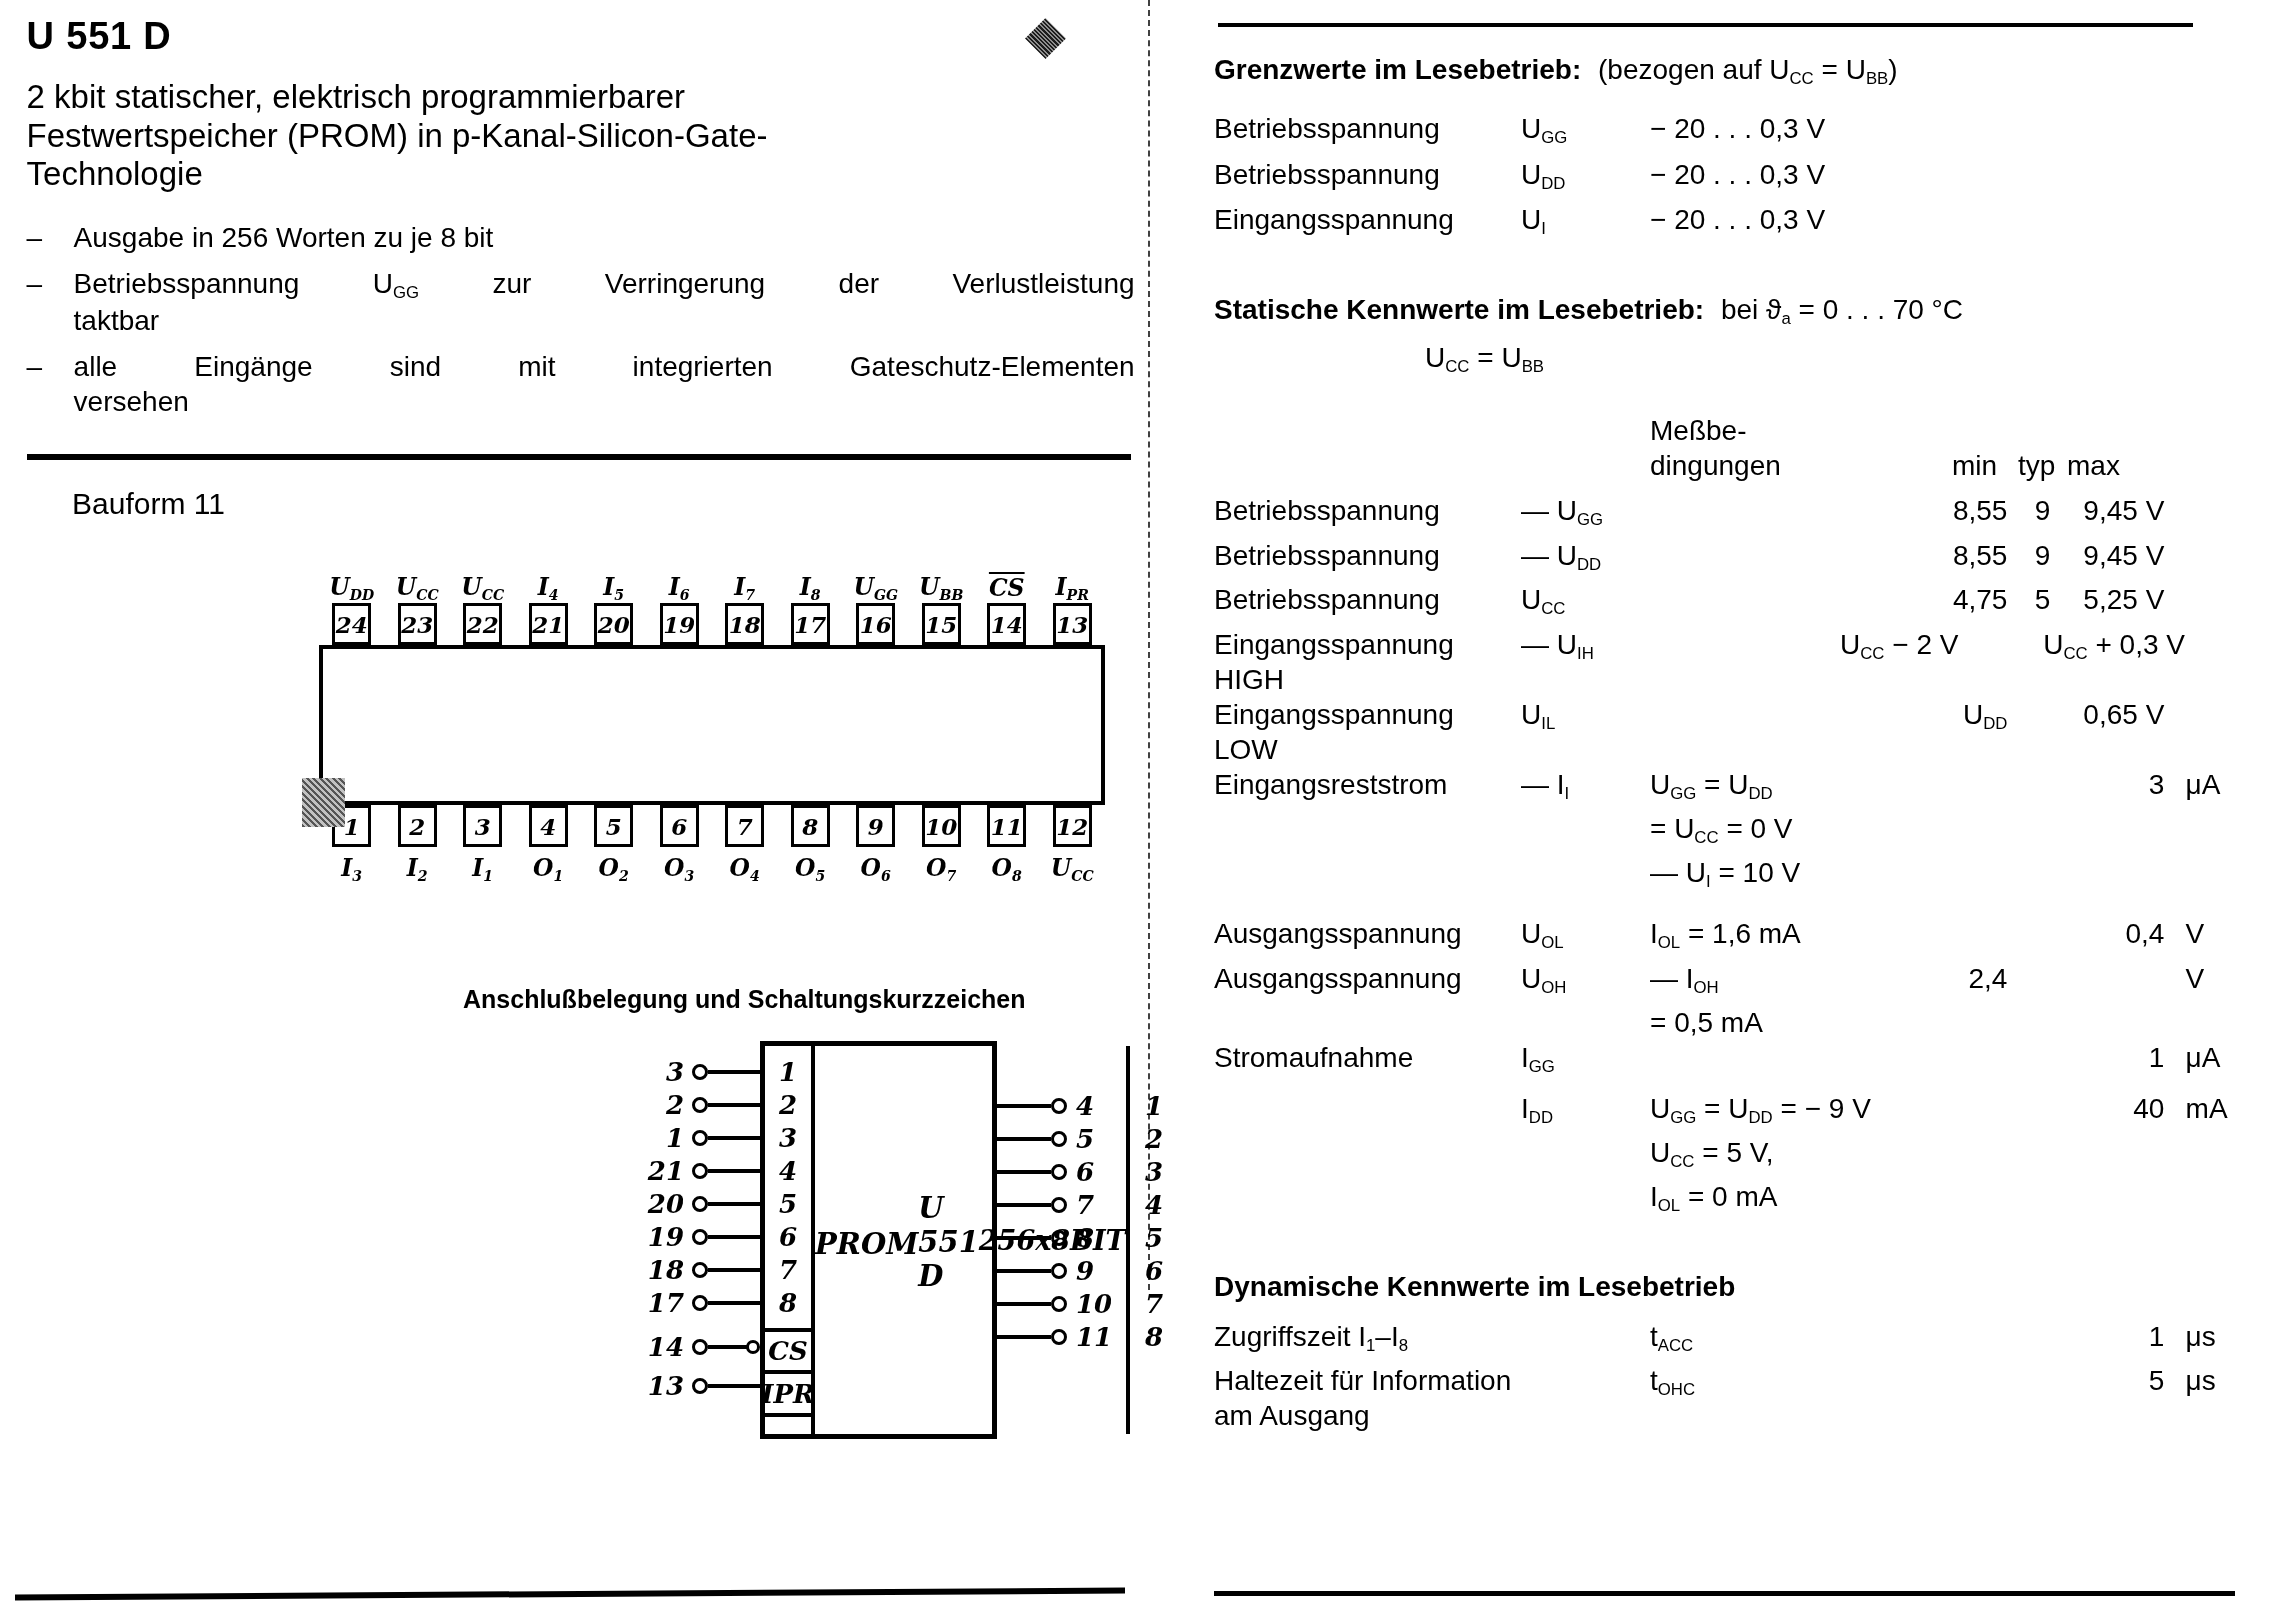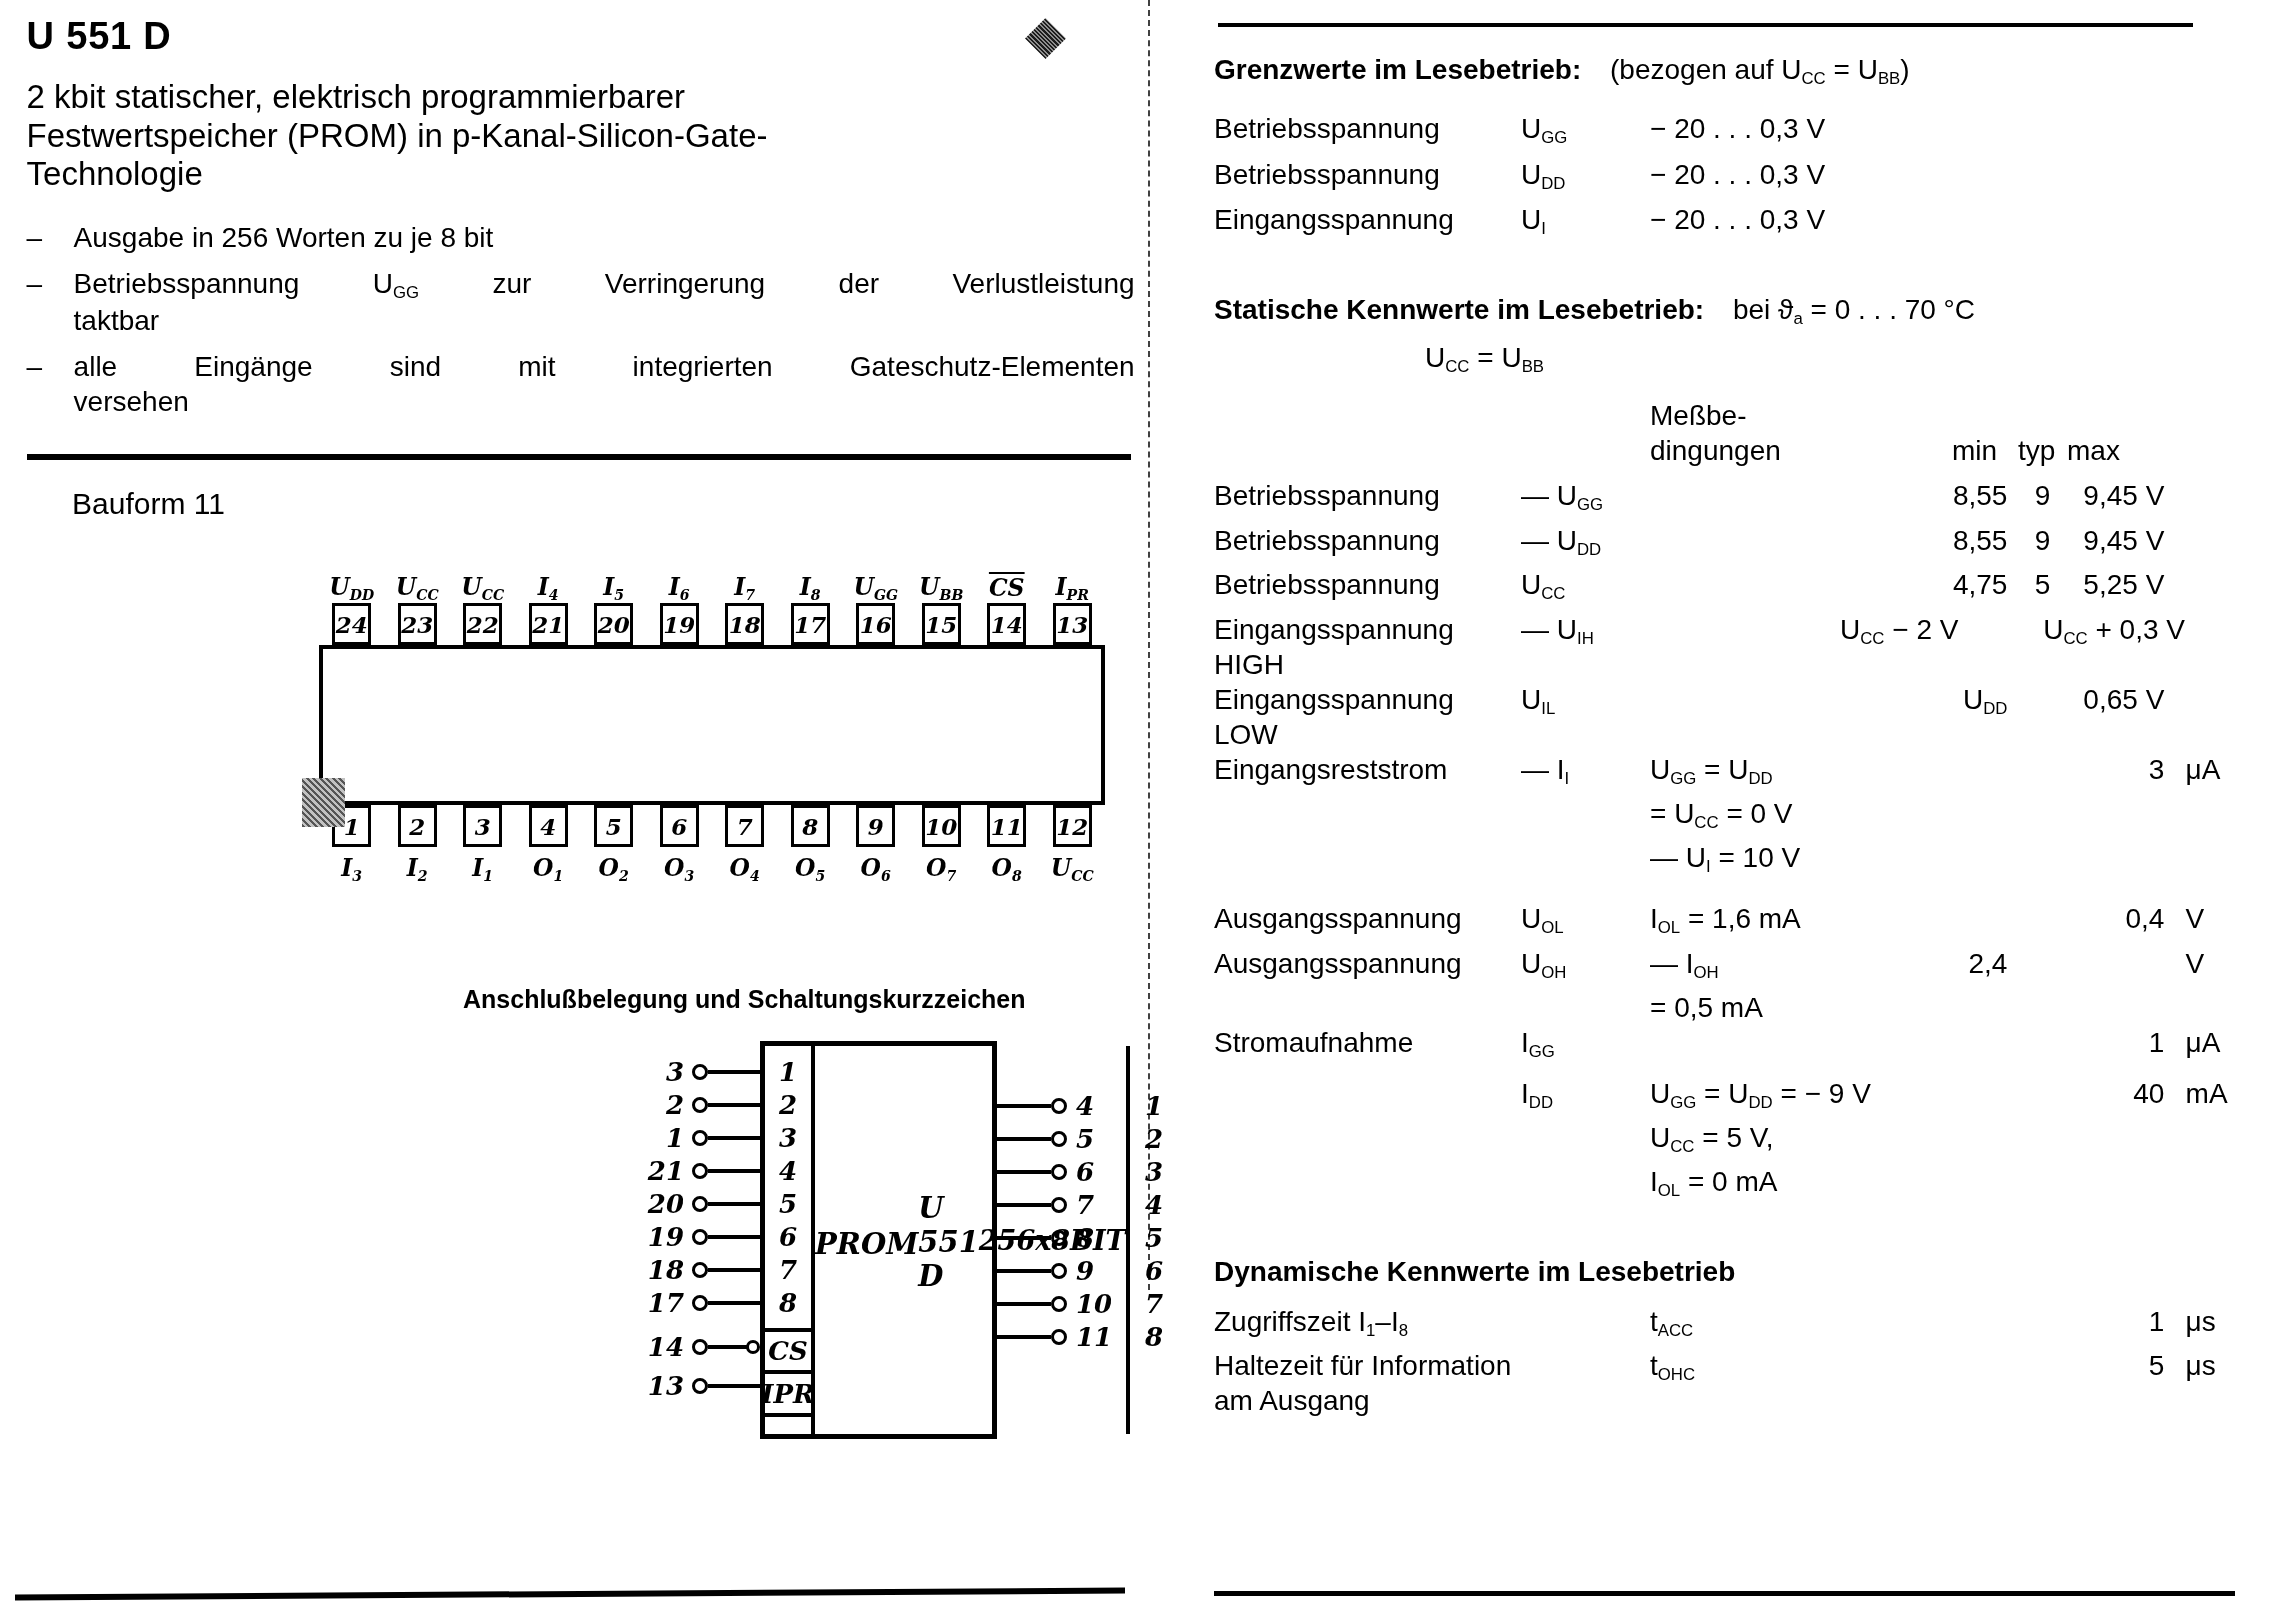--- a/index.html
+++ b/index.html
@@ -67,26 +67,26 @@
   .lline{flex:1;height:3.8px;background:#000}
   .bub{width:8.3px;height:8.3px;border:3px solid #000;border-radius:50%;flex:none;margin-left:-0.8px}
   .leads-r{position:absolute;left:351px;top:5.3px;width:144px;padding-top:43px}
   .leads-r .row{height:33px;display:flex;align-items:center}
   .leads-r .lline{flex:none;width:55px}
   .rnum{padding-left:9px}
   
   .rcol{position:absolute;left:1214px;top:0;width:1032px;font-size:28px;line-height:35px}
   .rcol .content{margin-top:52px}
   .bold{font-weight:bold}
-  .note{margin-left:21px}
+  .note{margin-left:9px}
   .limits{margin-top:15px}
   .lrow{display:grid;grid-template-columns:307px 129px 1fr;line-height:36px}
   .h-static{margin-top:44px}
   .uccline{margin-left:211px;margin-top:4.6px}
-  .thead{margin-top:13px}
+  .thead{margin-top:28px}
   .trow{display:grid;grid-template-columns:307px 129px 281px 87px 49px 114px 65px;align-items:start}
   .c-min{text-align:right;padding-right:10.6px}
   .c-typ{text-align:center}
   .c-max{text-align:right;padding-right:16.7px}
   .c-unit{padding-left:4.6px}
   .h-cell{align-self:end}
   .h-min{text-align:center}
   .h-typ{}
   .h-max{}
   .tbody{margin-top:10.6px}

